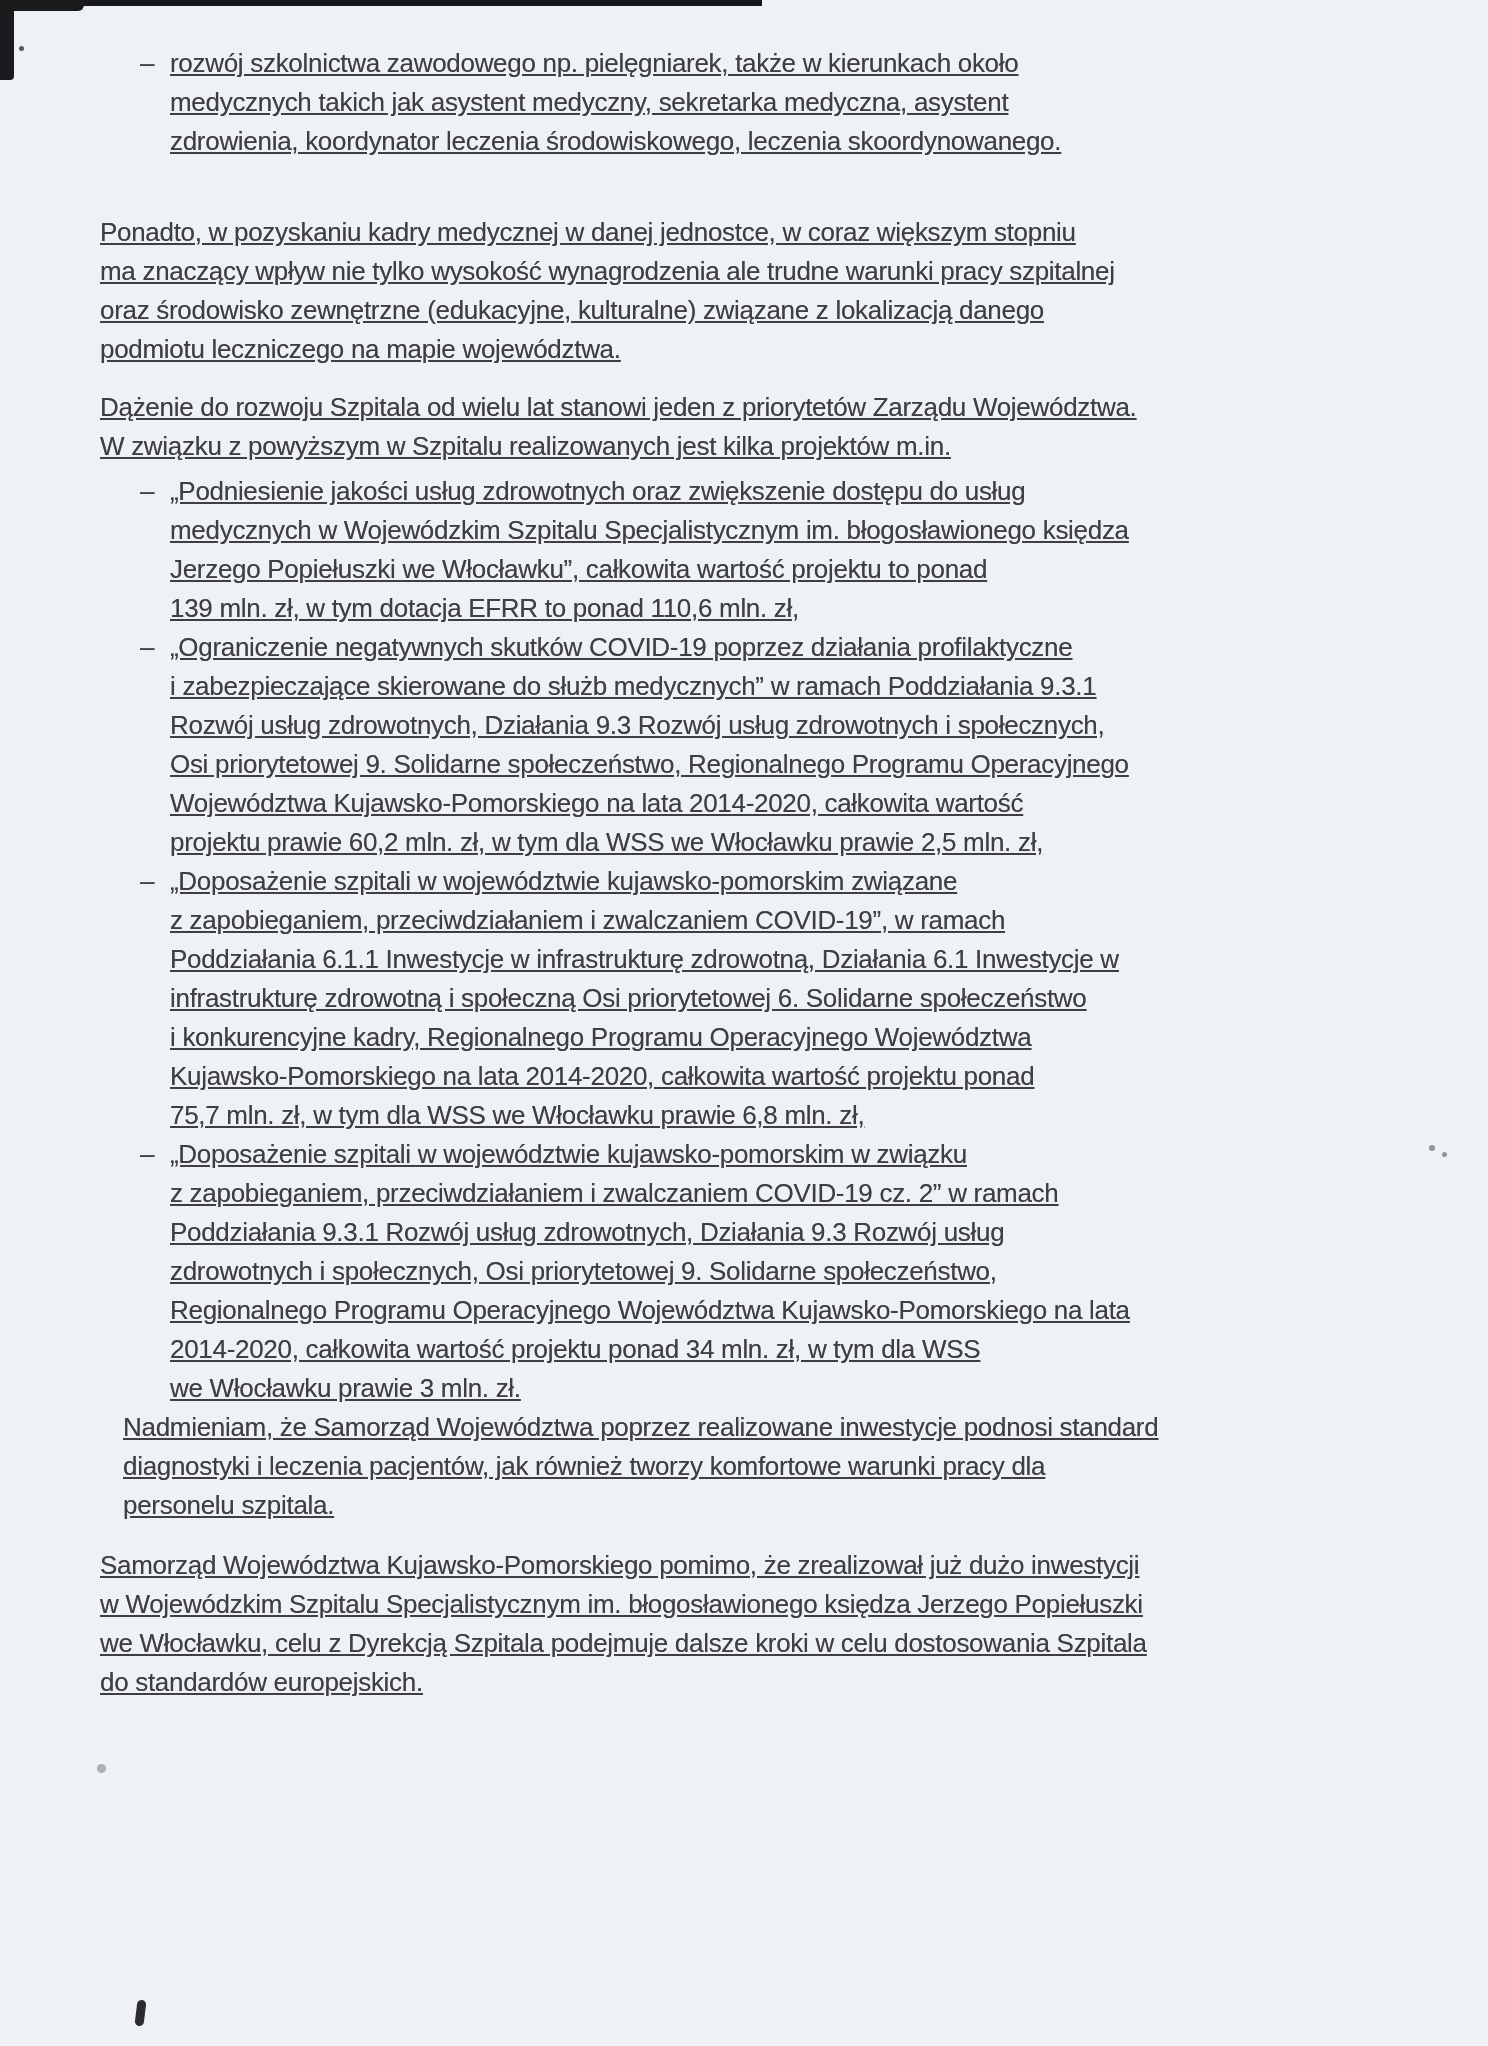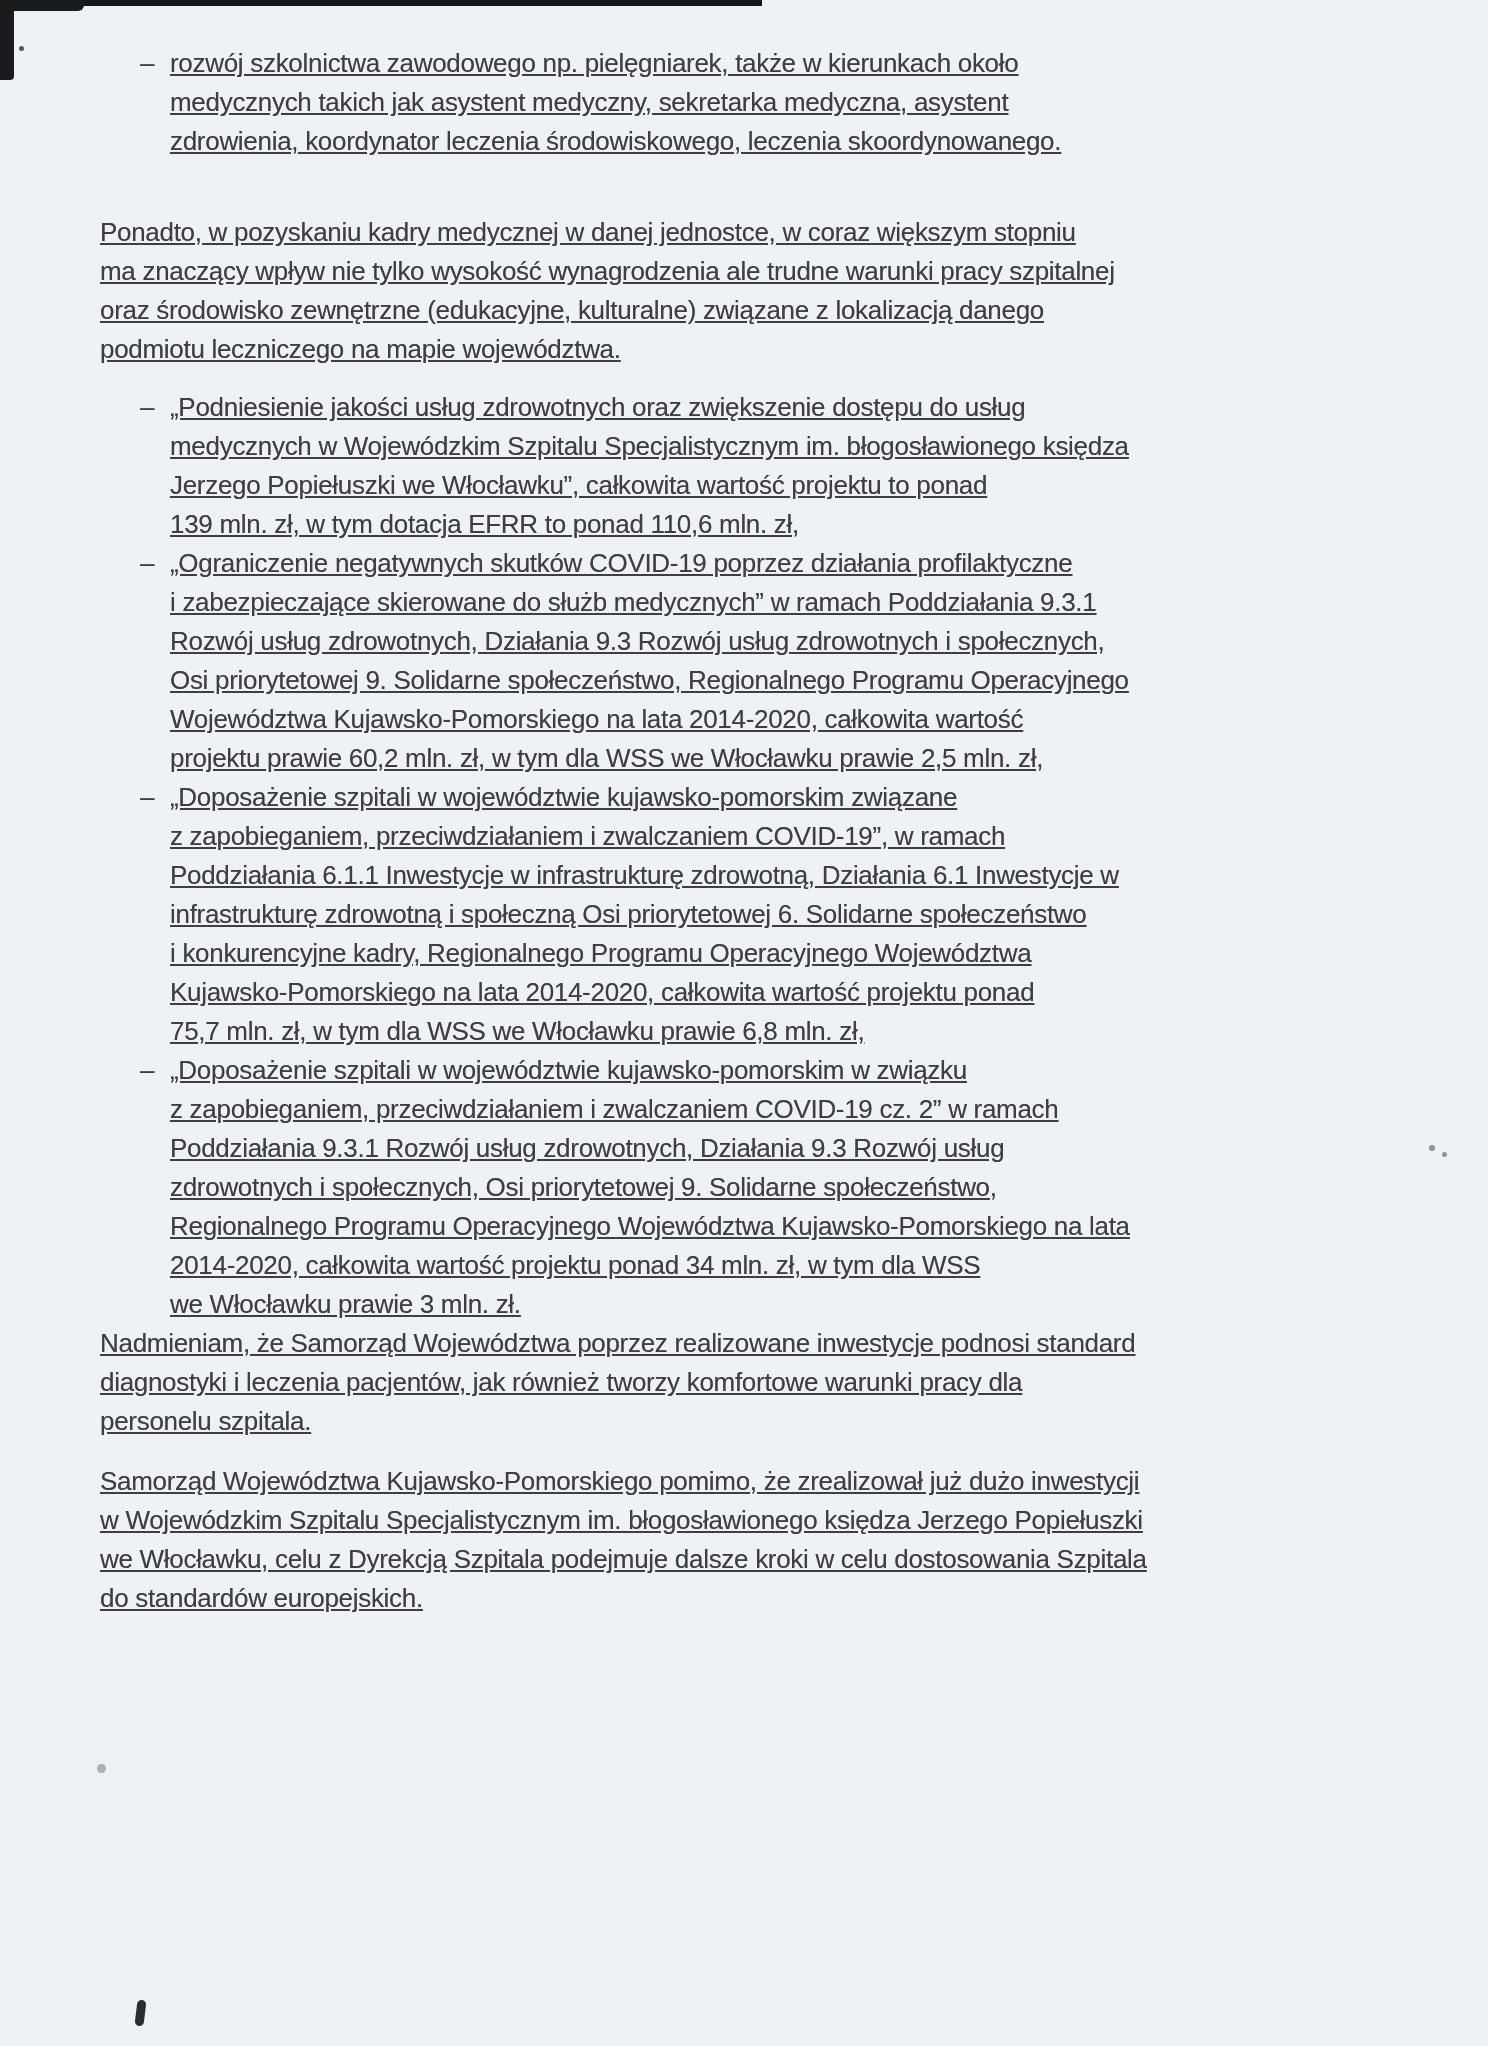--- a/index.html
+++ b/index.html
@@ -38,21 +38,21 @@
   }
   .bullet .btext {
     flex: 1 1 auto;
     white-space: pre-line;
     text-shadow: 0 0 0.5px rgba(62,62,68,0.55);
     text-decoration: underline;
   }
   .mb-intro   { margin-bottom: 52px; }
   .mb-ponadto { margin-bottom: 19px; }
   .mb-dazenie { margin-bottom: 6px; }
-  .mb-nadmieniam { margin-bottom: 21px; }
+  .mb-nadmieniam { margin-bottom: 21px; margin-left: 23px; }
 
   
   .artifact { position: absolute; }
   .top-bar {
     top: 0; left: 0; width: 762px; height: 6px;
     background: #17181a;
   }
   .top-wedge {
     top: 0; left: 0; width: 84px; height: 11px;
     background: #1a1b1d;
@@ -106,20 +106,22 @@
       <div class="btext">rozwój szkolnictwa zawodowego np. pielęgniarek, także w kierunkach około
 medycznych takich jak asystent medyczny, sekretarka medyczna, asystent
 zdrowienia, koordynator leczenia środowiskowego, leczenia skoordynowanego.</div>
     </div>
 
     <div class="para mb-ponadto">Ponadto, w pozyskaniu kadry medycznej w danej jednostce, w coraz większym stopniu
 ma znaczący wpływ nie tylko wysokość wynagrodzenia ale trudne warunki pracy szpitalnej
 oraz środowisko zewnętrzne (edukacyjne, kulturalne) związane z lokalizacją danego
 podmiotu leczniczego na mapie województwa.</div>
 
+    <div class="para mb-dazenie">Dążenie do rozwoju Szpitala od wielu lat stanowi jeden z priorytetów Zarządu Województwa.
+W związku z powyższym w Szpitalu realizowanych jest kilka projektów m.in.</div>
 
     <div class="bullet">
       <span class="marker">–</span>
       <div class="btext">„Podniesienie jakości usług zdrowotnych oraz zwiększenie dostępu do usług
 medycznych w Wojewódzkim Szpitalu Specjalistycznym im. błogosławionego księdza
 Jerzego Popiełuszki we Włocławku”, całkowita wartość projektu to ponad
 139 mln. zł, w tym dotacja EFRR to ponad 110,6 mln. zł,</div>
     </div>
 
     <div class="bullet">

